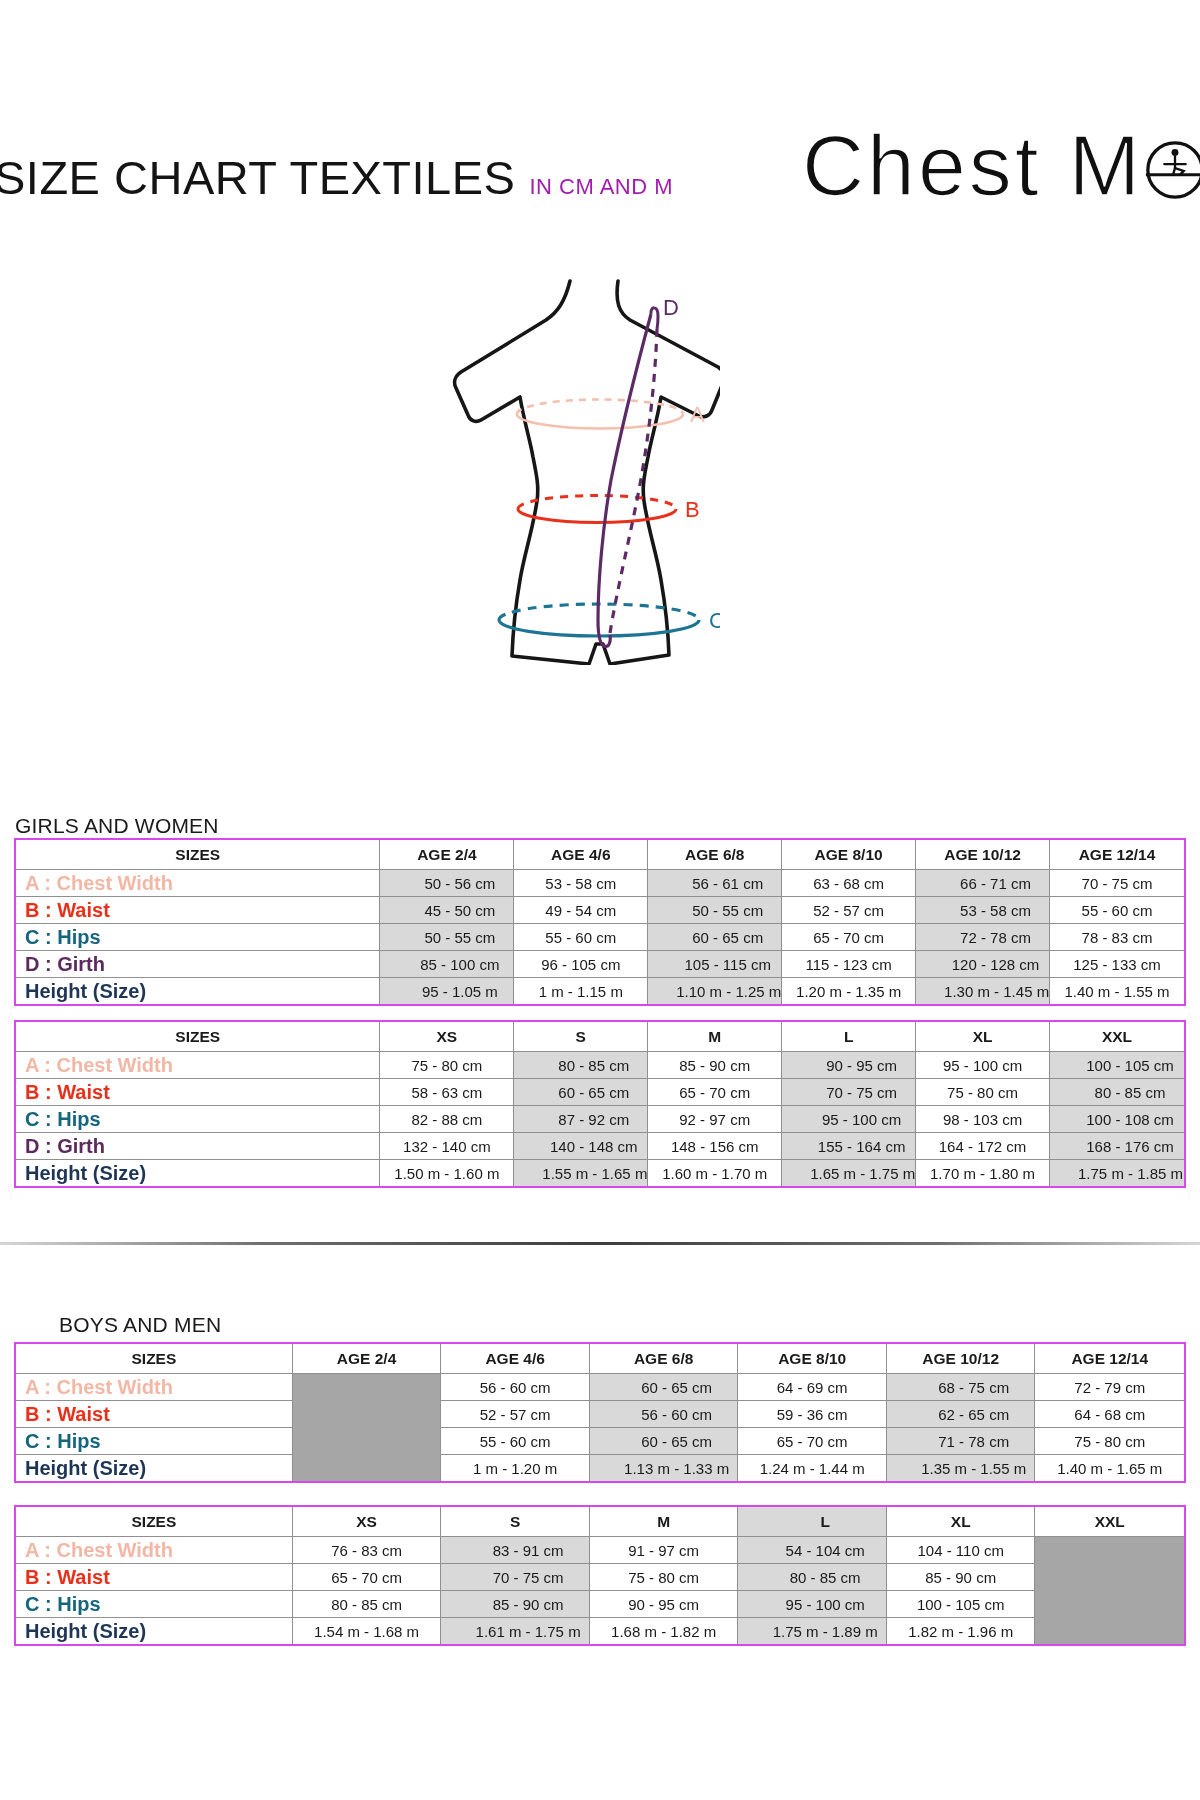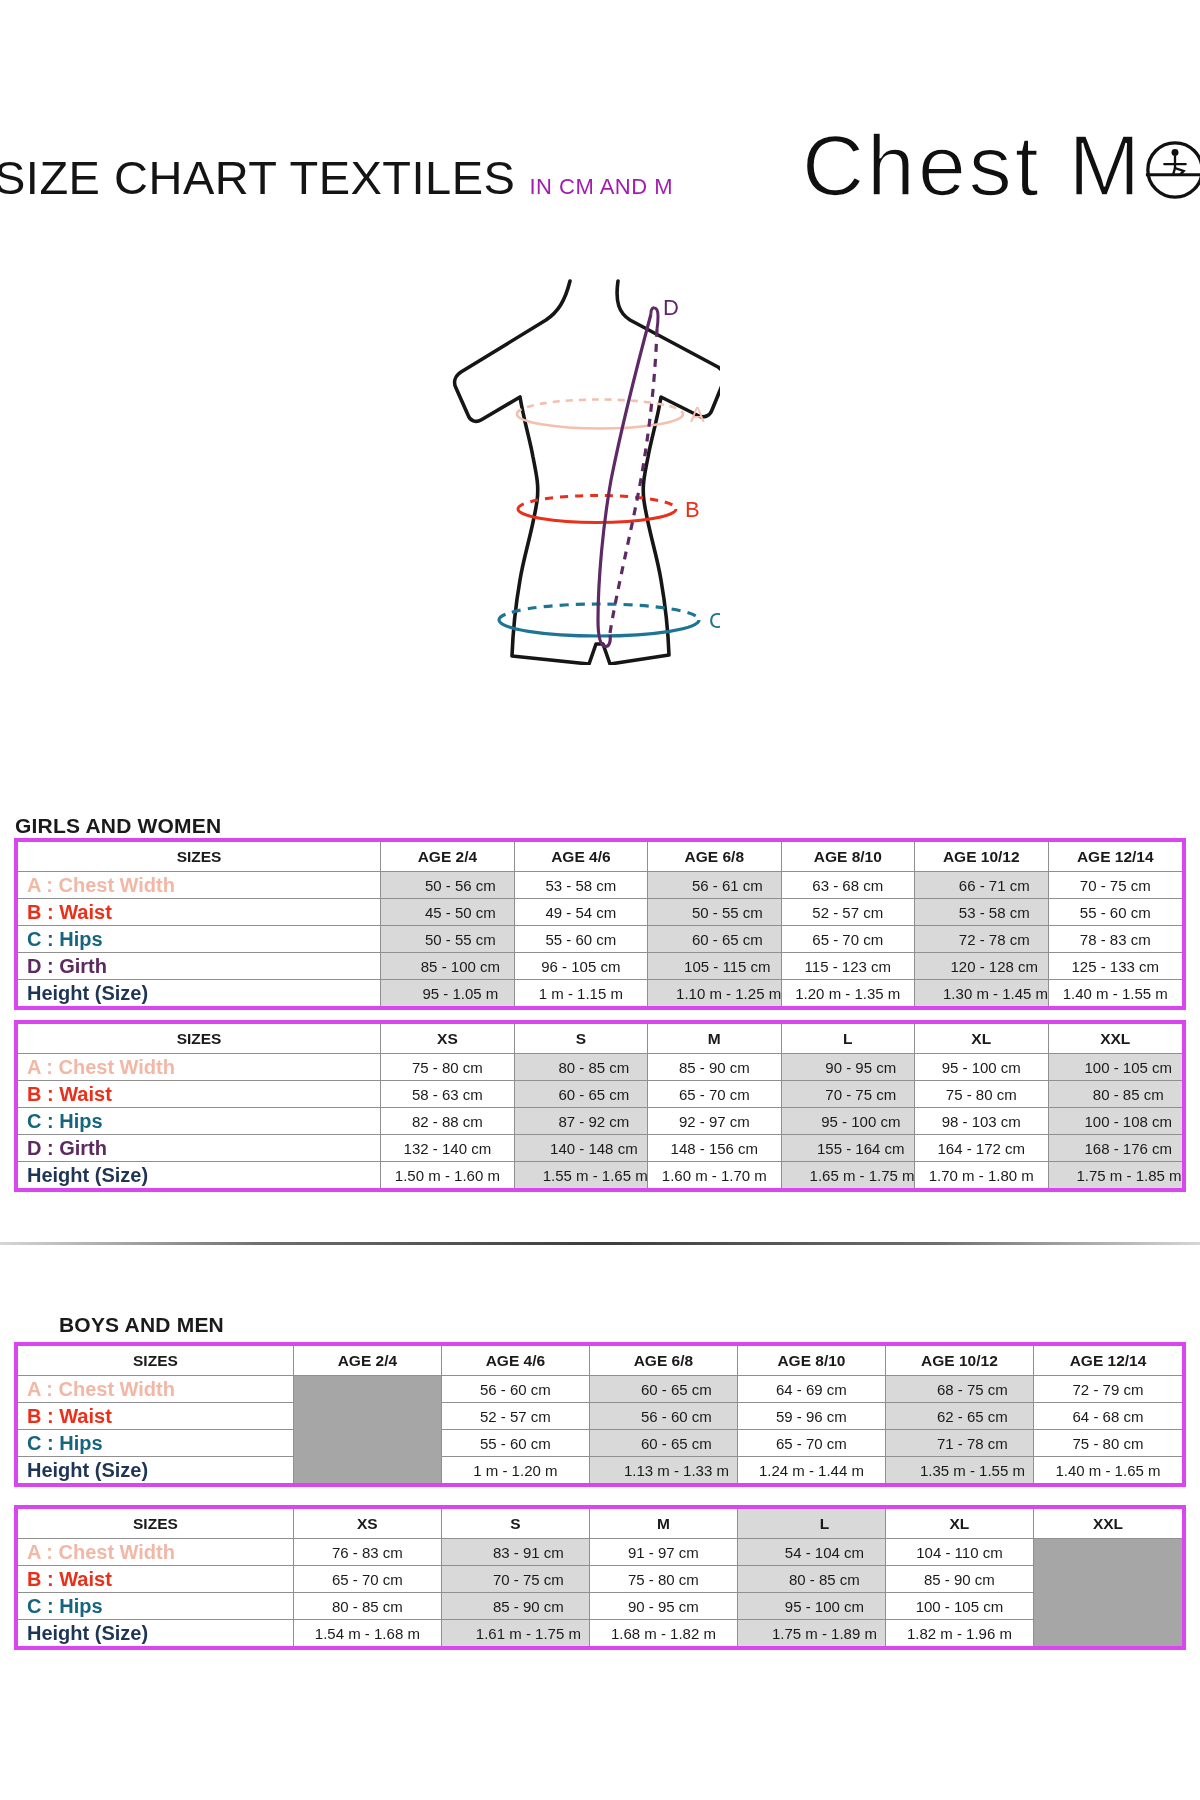--- a/index.html
+++ b/index.html
@@ -14,30 +14,30 @@
   .subtitle{font-size:22px;font-weight:500;color:#a21caf;letter-spacing:.5px;}
   .brand{
     position:absolute;left:802px;top:116px;white-space:nowrap;
     font-size:86px;font-weight:400;color:#101010;letter-spacing:3px;
     -webkit-text-stroke:1.6px #ffffff;
   }
   .brand svg{vertical-align:baseline;transform:translateY(7px);}
   
   .figure{position:absolute;left:360px;top:225px;width:360px;height:440px;}
   
-  .secheading{position:absolute;left:15px;font-size:21px;font-weight:bold;color:#1a1a1a;letter-spacing:.2px;}
+  .secheading{position:absolute;left:15px;font-size:21px;font-weight:normal;color:#1a1a1a;letter-spacing:.2px;}
   #h-girls{top:797px;}
   #h-boys{top:1296px;margin-left:44px;}
   .divider{position:absolute;left:0;top:1242px;width:1200px;height:3px;
     background:linear-gradient(to right,#d6d6d6 0%,#6e6e6e 22%,#3d3d3d 50%,#6e6e6e 78%,#d6d6d6 100%);}
   
   table.sizetable{
     position:absolute;left:14px;width:1172px;table-layout:fixed;
     border-collapse:separate;border-spacing:0;background:#fff;
-    border:4px solid #d946ef;
+    border:2px solid #d946ef;
   }
   #table-g1{top:838px;}
   #table-g2{top:1020px;}
   #table-b1{top:1342px;}
   #table-b2{top:1505px;}
   .sizetable th,.sizetable td{
     border-right:1px solid #8f8f8f;border-bottom:1px solid #8f8f8f;
     text-align:center;vertical-align:middle;color:#1a1a1a;
     padding:0 2px;overflow:hidden;white-space:nowrap;
   }
@@ -289,21 +289,21 @@
         <td class="shade">60 - 65 cm</td>
         <td>64 - 69 cm</td>
         <td class="shade">68 - 75 cm</td>
         <td>72 - 79 cm</td>
       </tr>
       <tr>
         <td class="rowlabel" style="color: rgb(232, 48, 26);">B : Waist</td>
         <td class="blocked"></td>
         <td>52 - 57 cm</td>
         <td class="shade">56 - 60 cm</td>
-        <td>59 - 96 cm</td>
+        <td>59 - 36 cm</td>
         <td class="shade">62 - 65 cm</td>
         <td>64 - 68 cm</td>
       </tr>
       <tr>
         <td class="rowlabel" style="color: rgb(22, 101, 127);">C : Hips</td>
         <td class="blocked"></td>
         <td>55 - 60 cm</td>
         <td class="shade">60 - 65 cm</td>
         <td>65 - 70 cm</td>
         <td class="shade">71 - 78 cm</td>

